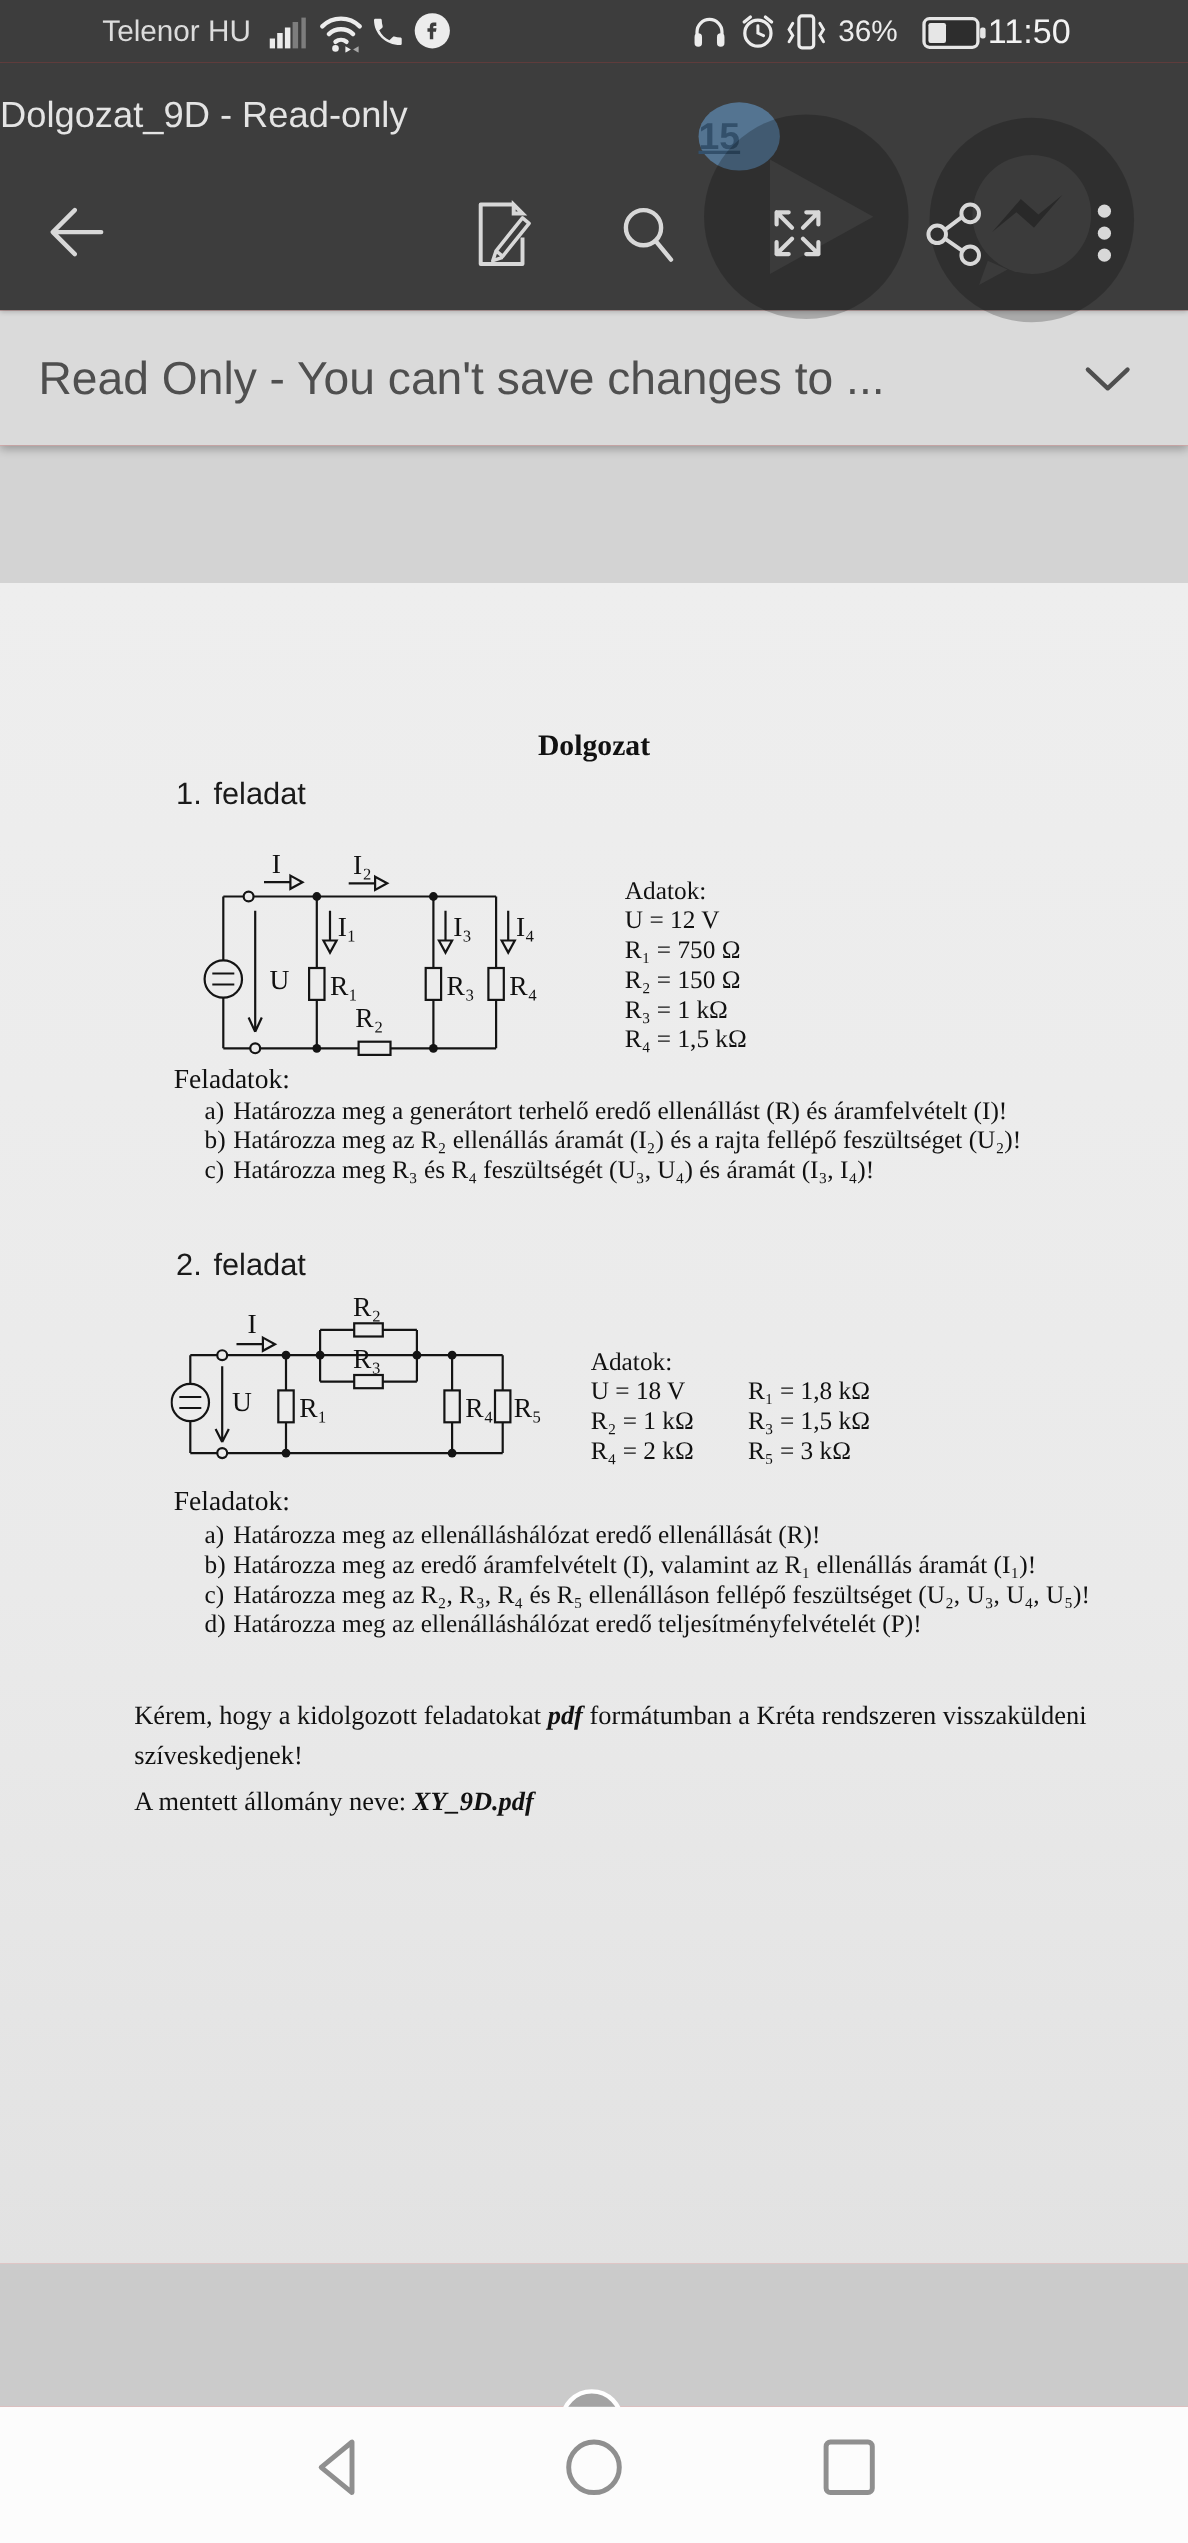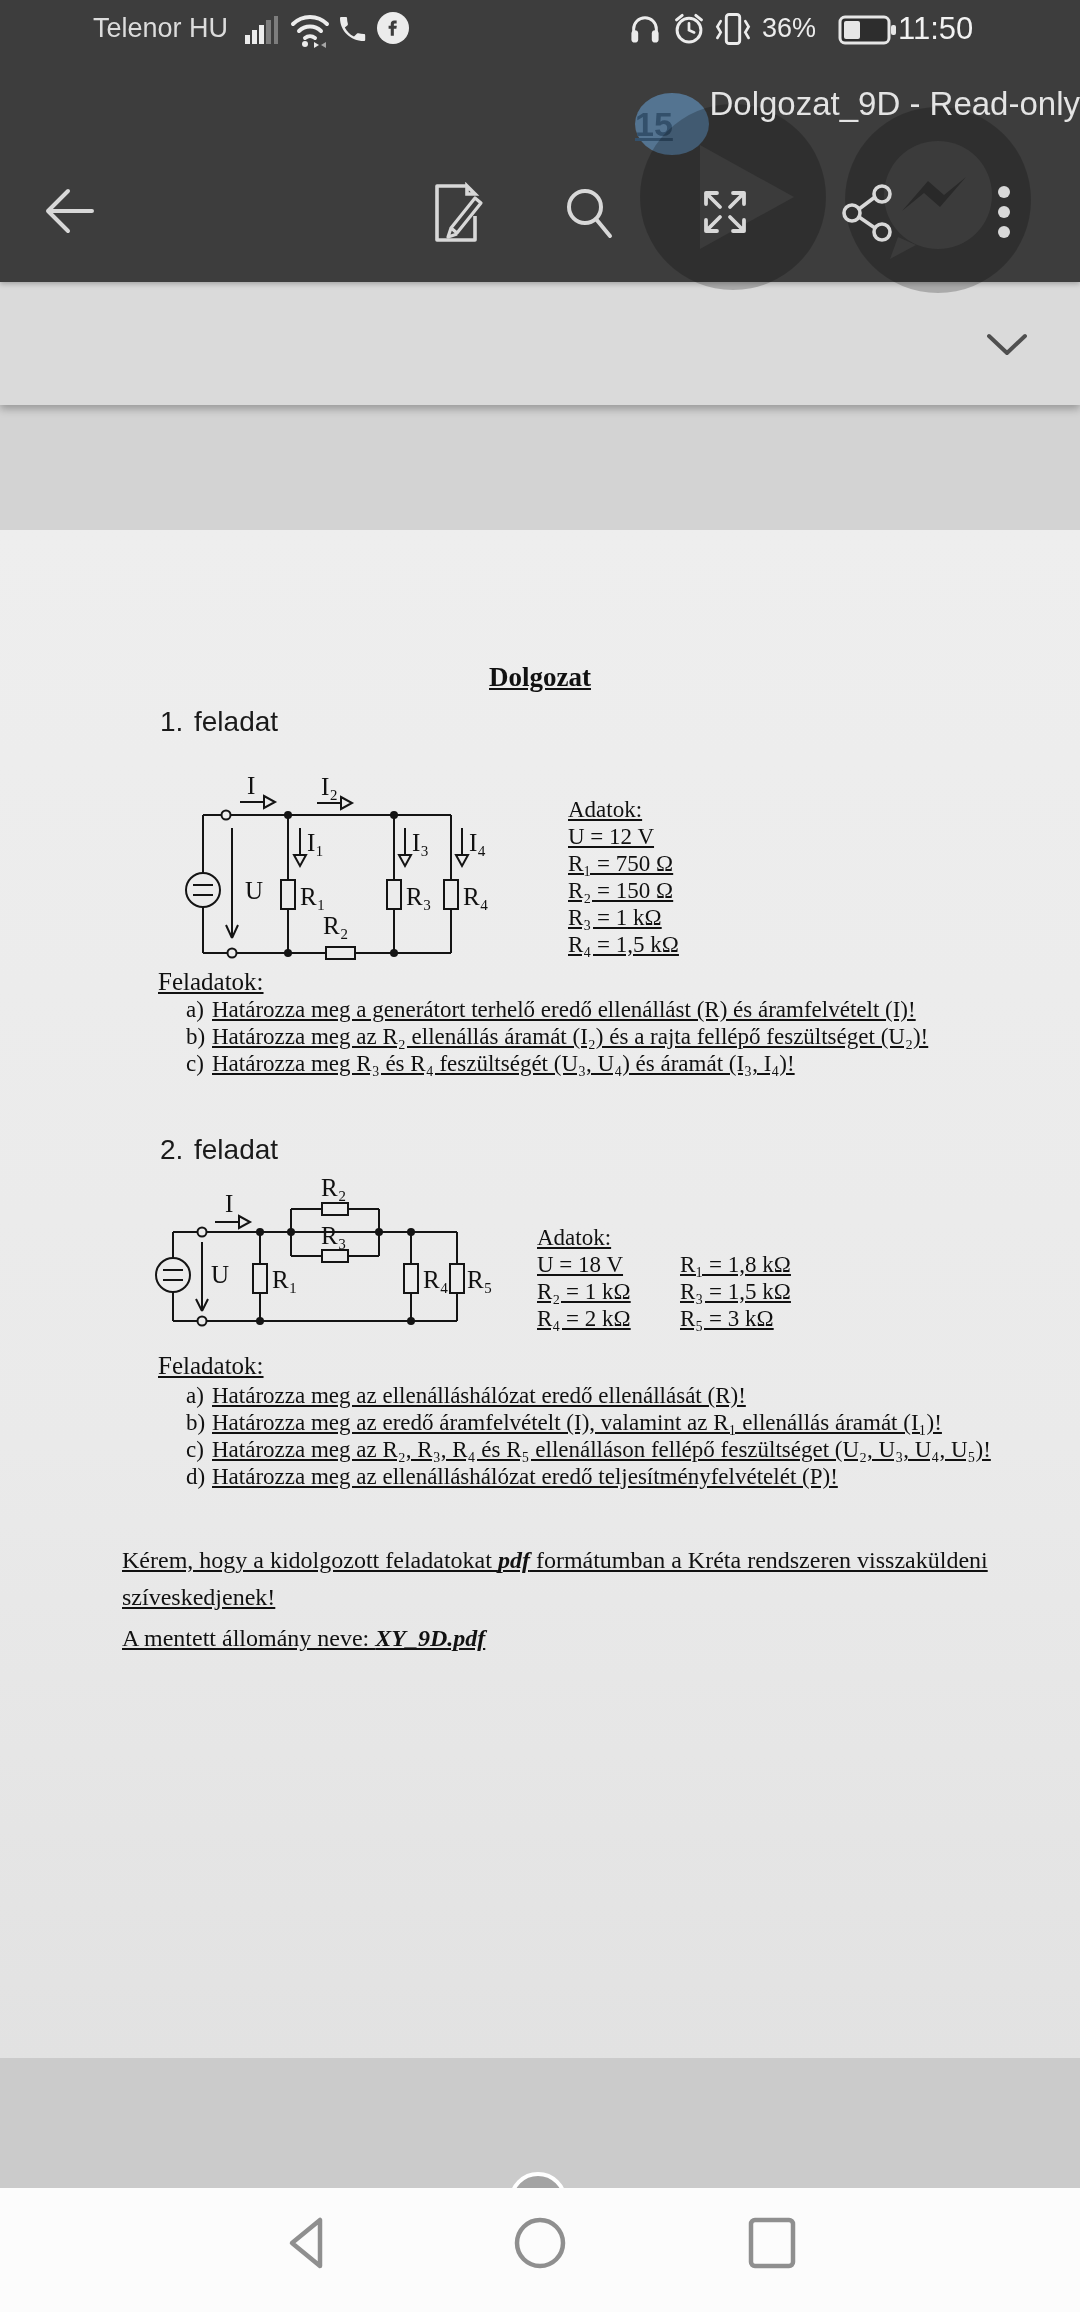--- a/index.html
+++ b/index.html
@@ -3,31 +3,31 @@
 <meta charset="utf-8">
 <style>
   html,body{margin:0;padding:0;background:#000;}
   .phone{position:relative;width:1080px;height:2312px;overflow:hidden;background:#ef4444;font-family:"Liberation Sans",sans-serif;}
 
   
   .statusbar{position:absolute;left:0;top:0;width:1080px;height:57px;background:#3d3d3d;z-index:6;}
   .statusbar .txt{position:absolute;color:#dcdcdc;font-size:27px;top:13px;}
   .statusbar svg{position:absolute;}
   .appheader{position:absolute;left:0;top:57px;width:1080px;height:225px;background:#3d3d3d;z-index:5;overflow:visible;box-shadow:0 2px 5px rgba(0,0,0,.25);}
-  .apptitle{position:absolute;left:0;top:28px;width:1080px;text-align:right;color:#e4e4e4;font-size:33px;z-index:3;}
+  .apptitle{position:absolute;left:0;top:28px;width:1080px;text-align:left;color:#e4e4e4;font-size:33px;z-index:3;}
   .badge15{position:absolute;left:635px;top:36px;width:74px;height:62px;border-radius:50%;background:rgba(88,126,160,.85);color:#33506b;font-weight:bold;font-size:34px;line-height:62px;z-index:1;text-decoration:underline;}
   .chatheads{position:absolute;left:560px;top:20px;z-index:2;}
   .toolicon{position:absolute;top:125px;z-index:4;cursor:pointer;}
   .banner{position:absolute;left:0;top:282px;width:1080px;height:123px;background:#dadada;z-index:4;box-shadow:0 4px 8px rgba(0,0,0,.28);}
   .banner .btxt{position:absolute;left:35px;top:0;height:123px;line-height:123px;font-size:42px;color:#4f4f4f;white-space:nowrap;}
   .gapzone{position:absolute;left:0;top:405px;width:1080px;height:125px;background:#d3d3d3;z-index:1;}
 
   
   .page{position:absolute;left:0;top:530px;width:1080px;height:1528px;background:linear-gradient(180deg,#eeeeee 0%,#eaeaea 60%,#e2e2e2 100%);z-index:1;color:#111;}
-  .serif{font-family:"Liberation Serif","DejaVu Serif",serif;text-decoration:underline;}
+  .serif{font-family:"Liberation Serif","DejaVu Serif",serif;}
   .doctitle{position:absolute;left:0;top:132px;width:1080px;text-align:center;font-weight:bold;font-size:27px;}
   .probhead{position:absolute;font-family:"Liberation Sans","DejaVu Sans",sans-serif;font-size:28px;color:#1a1a1a;white-space:nowrap;}
   .probhead .num{display:inline-block;width:34px;}
   .adatok{position:absolute;font-size:23px;line-height:27px;white-space:nowrap;}
   .felhead{position:absolute;font-size:25px;}
   .felitems{position:absolute;font-size:23px;line-height:27px;}
   .felitem{white-space:nowrap;}
   .felitem .lbl{display:inline-block;width:26px;}
   .closing{position:absolute;left:122px;width:905px;font-size:24px;line-height:37px;}
   .bi{font-weight:bold;font-style:italic;}
@@ -142,20 +142,21 @@
       <path d="M21 27 L37 15 M21 35 L37 46" stroke="#d8d8d8" stroke-width="3.6"></path>
     </svg>
     <svg class="toolicon" style="left:988px" width="32" height="62" viewBox="0 0 32 62">
       <circle cx="16" cy="10" r="6" fill="#d8d8d8"></circle>
       <circle cx="16" cy="30" r="6" fill="#d8d8d8"></circle>
       <circle cx="16" cy="50" r="6" fill="#d8d8d8"></circle>
     </svg>
   </div>
 
   <div class="banner">
+    <span class="btxt">Read Only - You can't save changes to ...</span>
     <svg style="position:absolute;left:985px;top:50px" width="44" height="26" viewBox="0 0 44 26">
       <path d="M4 4 L22 21 L40 4" stroke="#4f4f4f" stroke-width="4" fill="none" stroke-linecap="round" stroke-linejoin="round"></path>
     </svg>
   </div>
 
   <div class="gapzone"></div>
 
   <div class="page serif">
 
     <div class="doctitle serif">Dolgozat</div>

